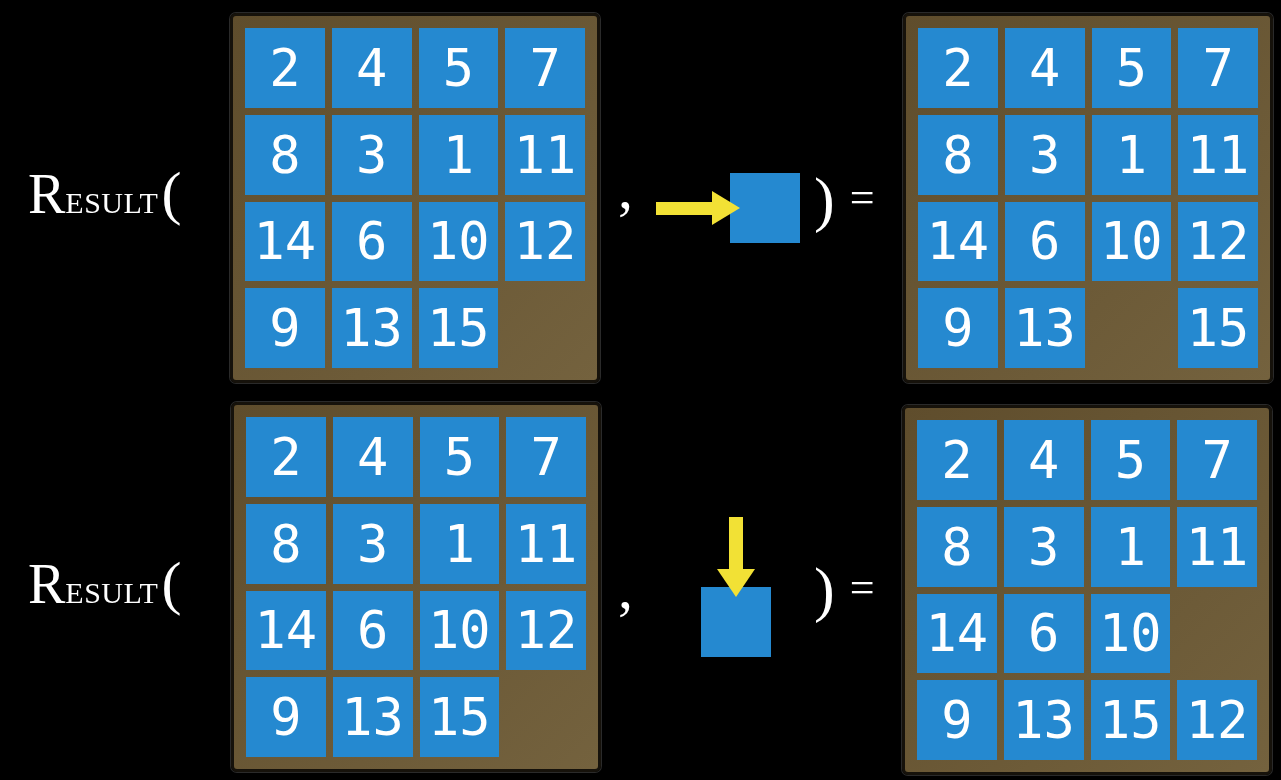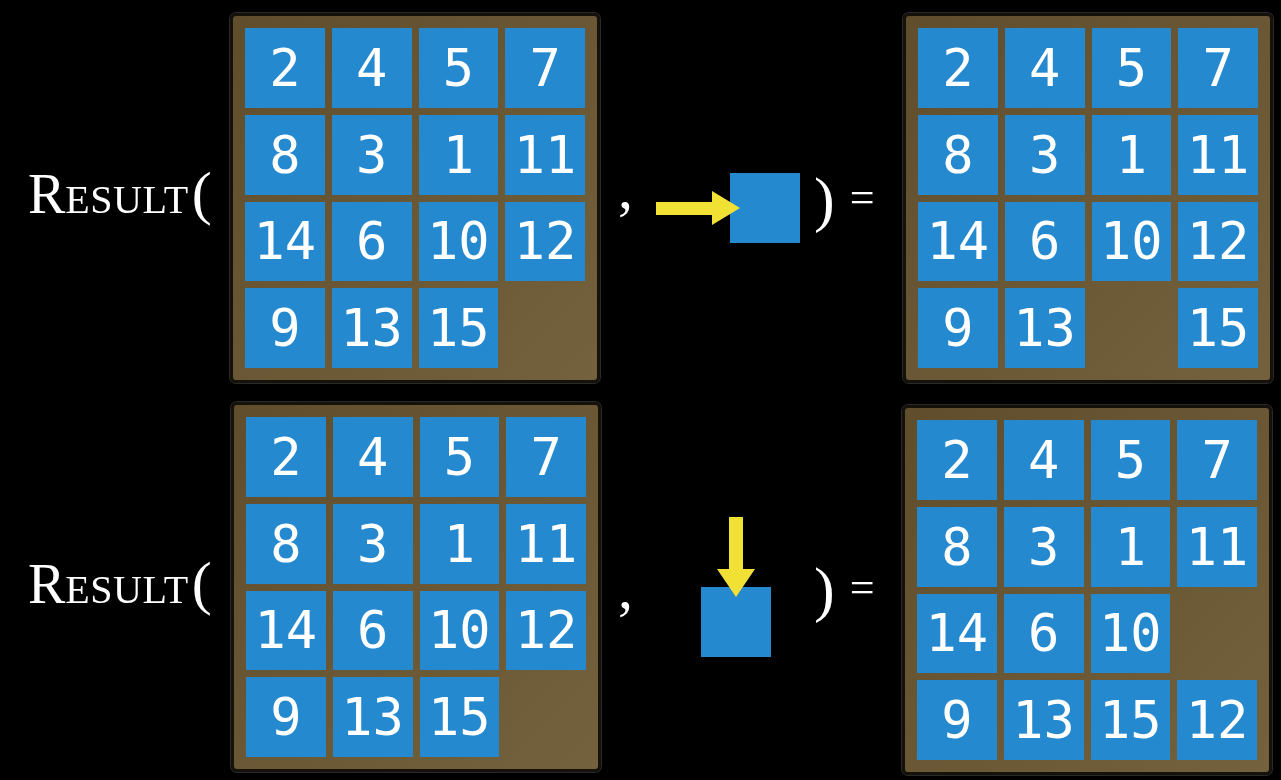--- a/index.html
+++ b/index.html
@@ -25,21 +25,21 @@
   
   .func-label {
     position: absolute;
     display: flex;
     align-items: baseline;
     color: var(--text);
     line-height: 1;
     white-space: nowrap;
   }
   .func-label .fr  { font-size: 56px; }
-  .func-label .fs  { font-size: 40px; letter-spacing: 0.5px; text-align: right; }
+  .func-label .fs  { font-size: 30px; letter-spacing: 0.5px; text-align: right; }
   .func-label .op  { font-size: 60px; margin-left: 3px; }
   .lbl-1 { left: 28px; top: 163px; }
   .lbl-2 { left: 28px; top: 553px; }
 
   
   .puzzle {
     position: absolute;
     width: 370px;
     height: 370px;
     background: linear-gradient(135deg, var(--frame-dark) 0%, var(--frame-light) 100%);

